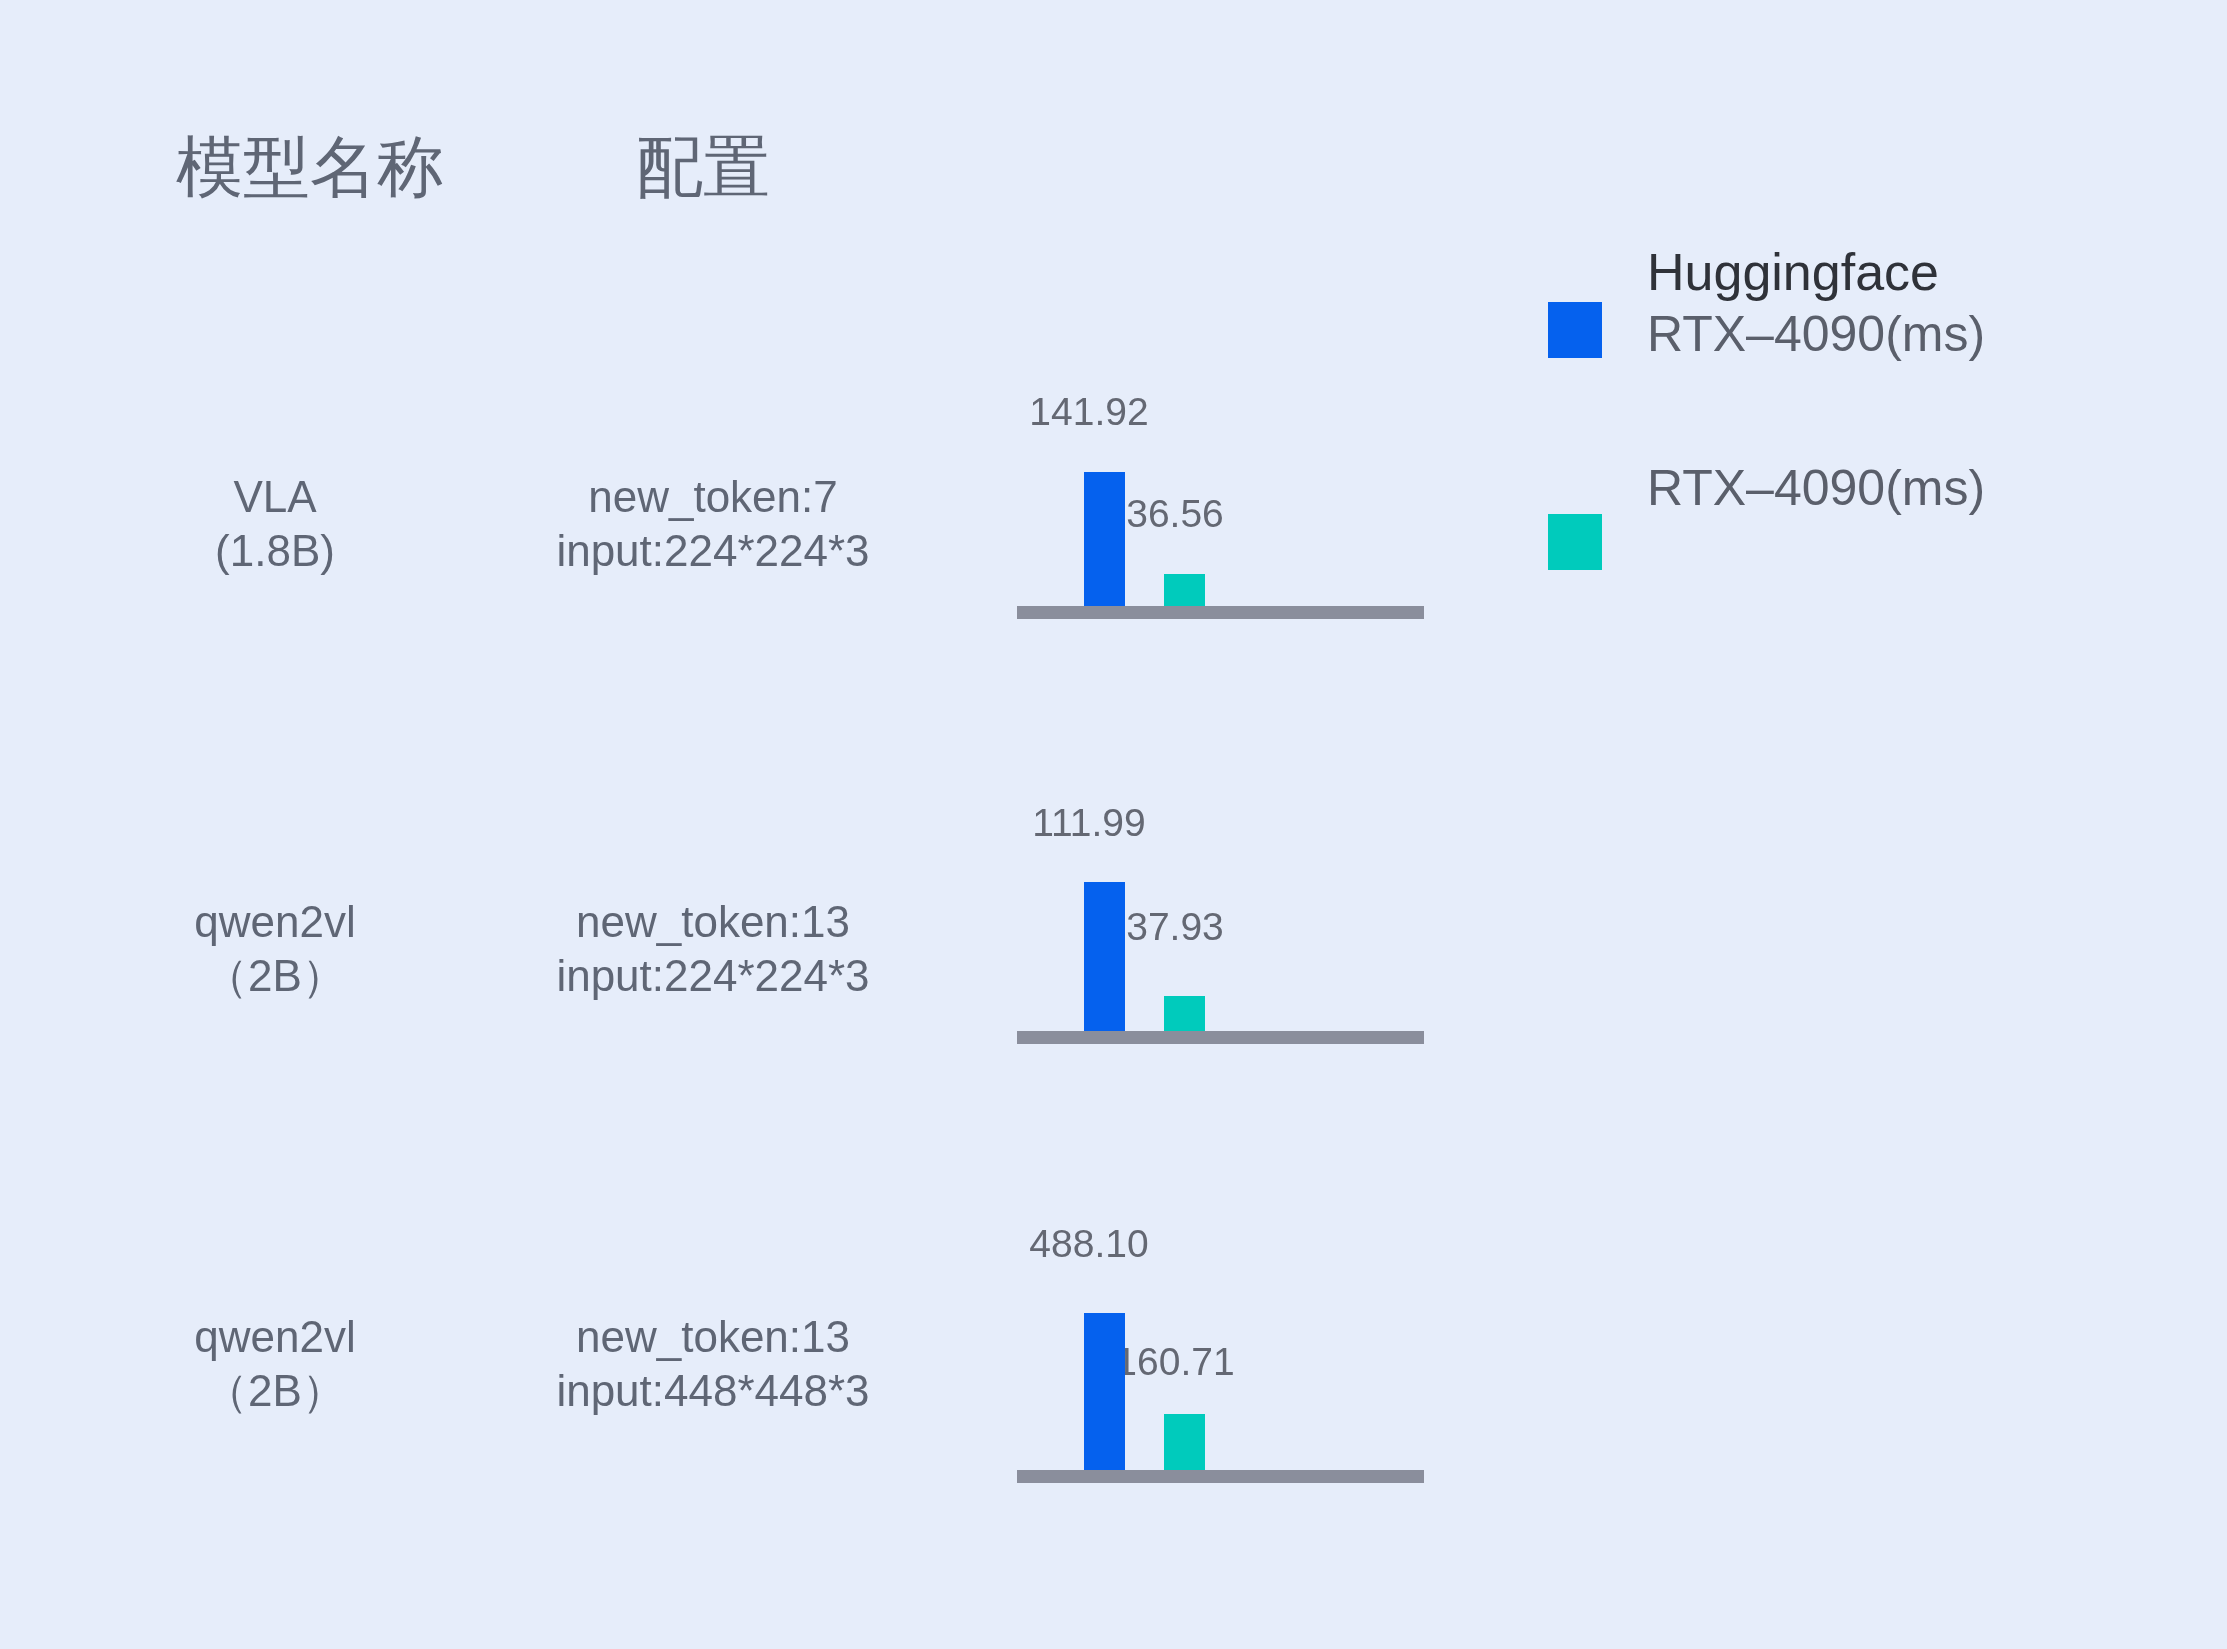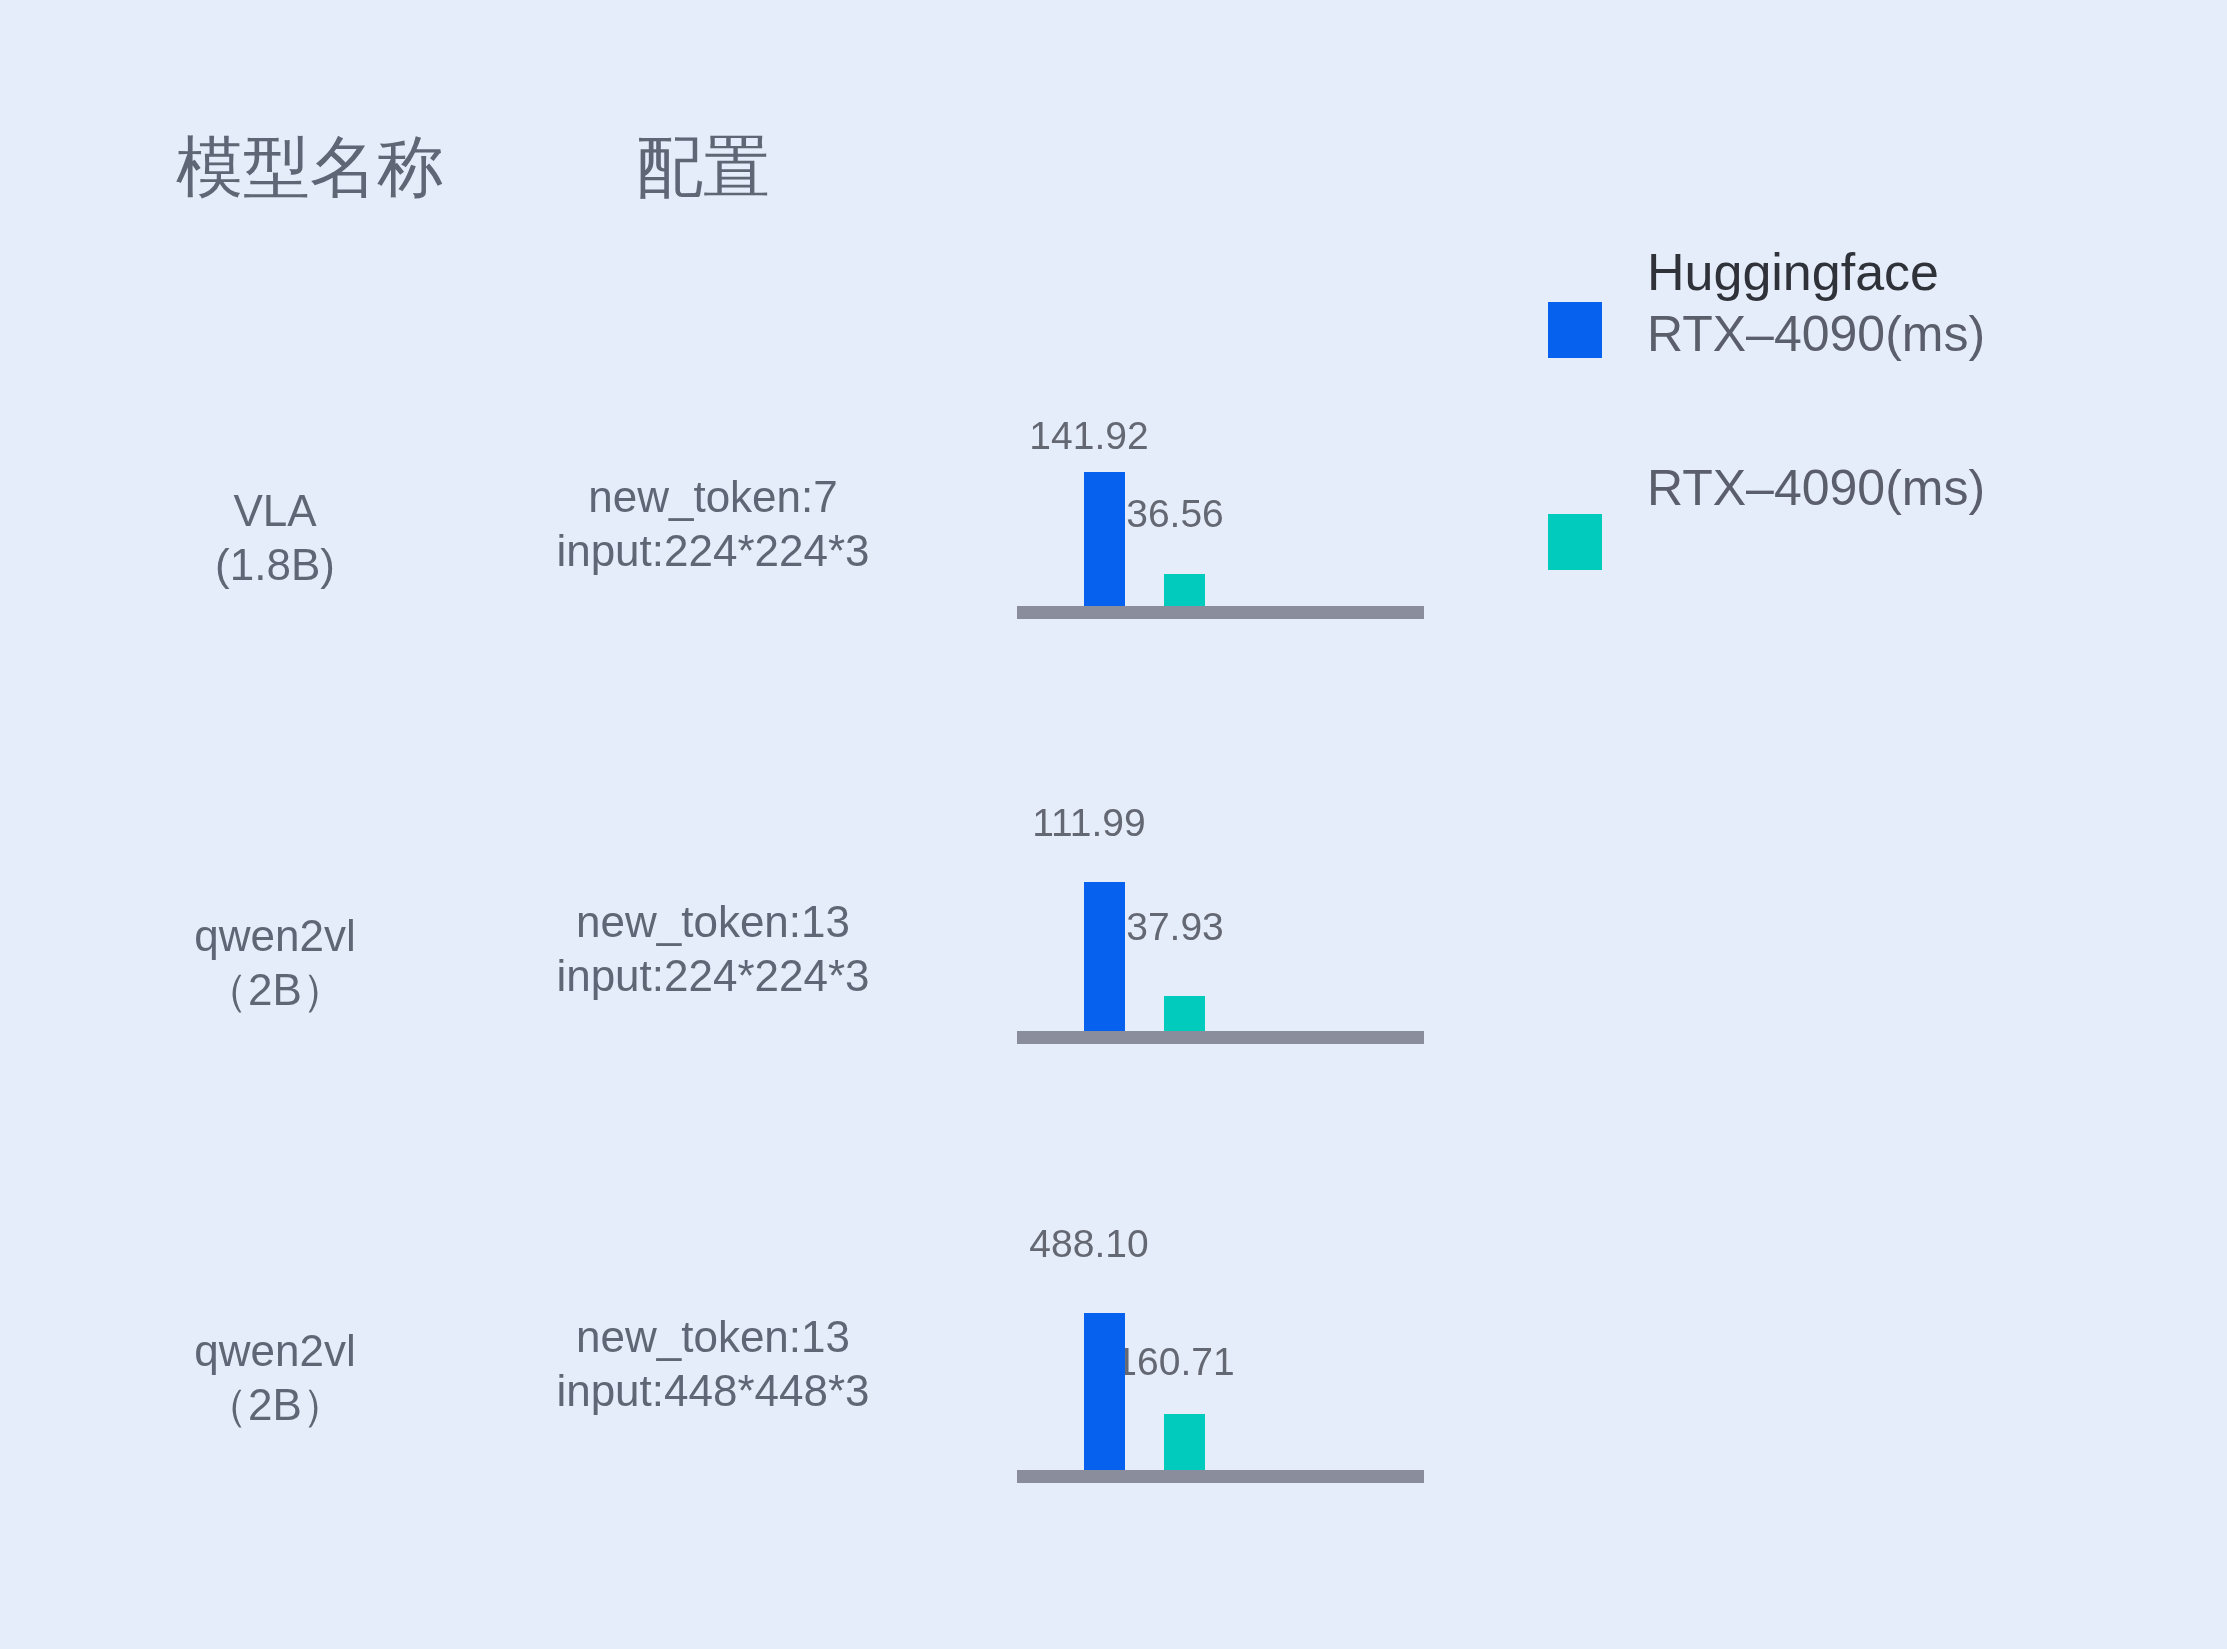--- a/index.html
+++ b/index.html
@@ -36,21 +36,21 @@
 
   .row-label {
     position: absolute;
     color: #5F6675;
     font-size: 44px;
     line-height: 1.22;
     text-align: center;
     white-space: pre-line;
     font-weight: 400;
   }
-  .row-name   { left: 118px;  top: 78px; width: 314px; margin-top: 14px; }
+  .row-name   { left: 118px;  top: 78px; width: 314px; }
   .row-config { left: 470px;  top: 78px; width: 486px; }
 
   
   .chart-cell {
     position: absolute;
     left: 1017px;
     top: 0;
     width: 408px;
     height: 227px;
   }
@@ -134,21 +134,21 @@
 
   <div id="header-model" class="col-header">模型名称</div>
   <div id="header-config" class="col-header">配置</div>
 
   <div class="row" id="row-0">
     <div class="row-label row-name">VLA
 (1.8B)</div>
     <div class="row-label row-config">new_token:7
 input:224*224*3</div>
     <div class="chart-cell">
-      <div class="bar-value value-hf" style="top:0px;margin-top:24px;">141.92</div>
+      <div class="bar-value value-hf" style="top:0px;">141.92</div>
       <div class="bar-value value-genie" style="top:102px;">36.56</div>
       <div class="bar bar-hf" style="height:138px;"></div>
       <div class="bar bar-genie" style="height:36px;"></div>
       <div class="baseline"></div>
     </div>
   </div>
 
   <div class="row" id="row-1">
     <div class="row-label row-name">qwen2vl
 （2B）</div>

